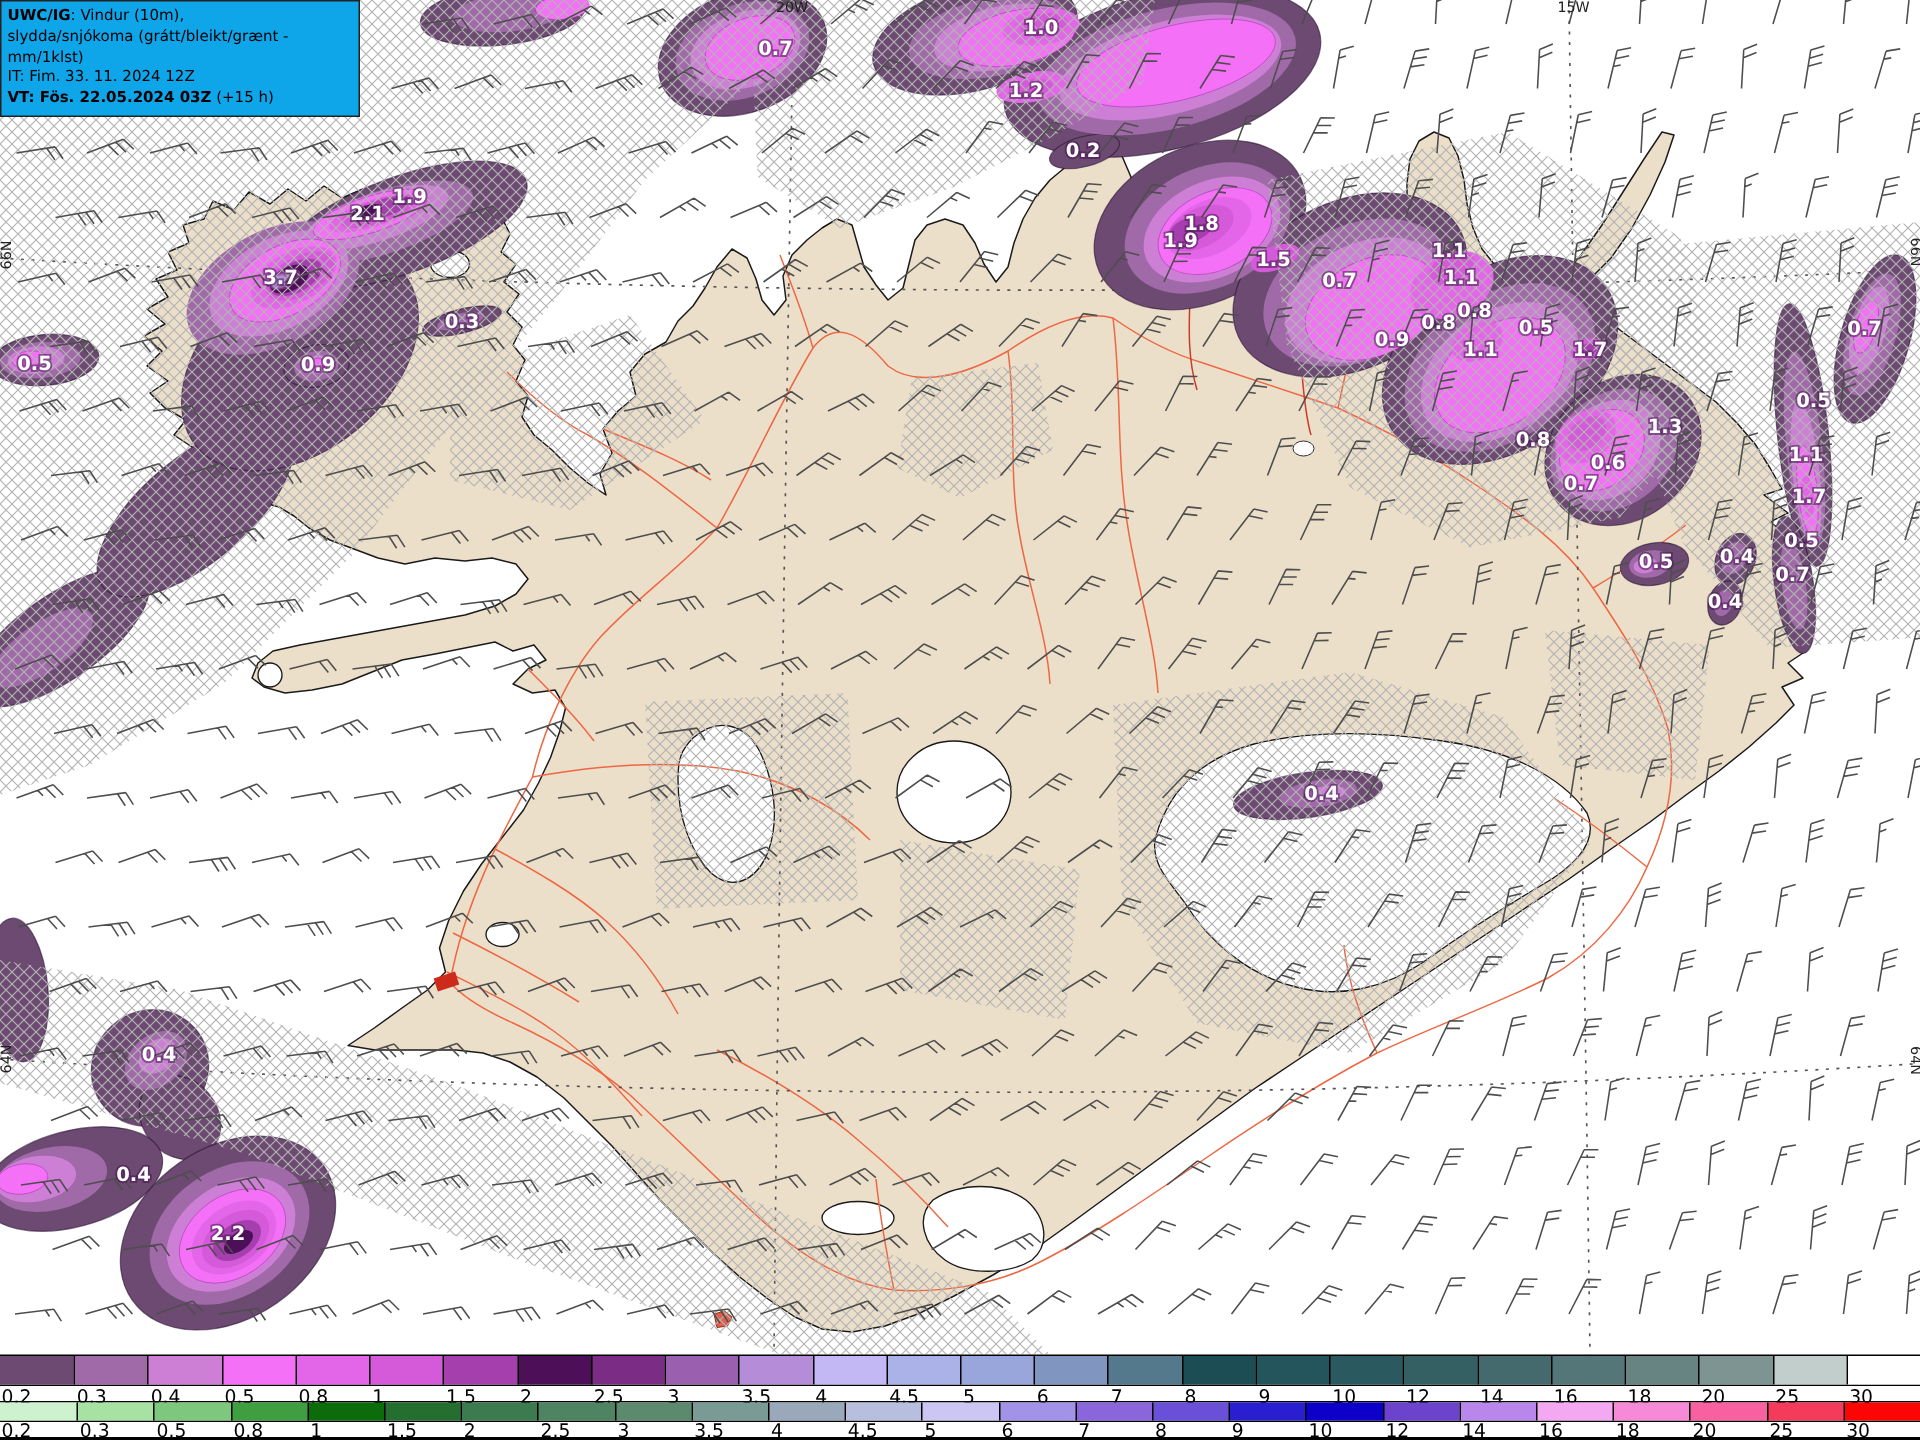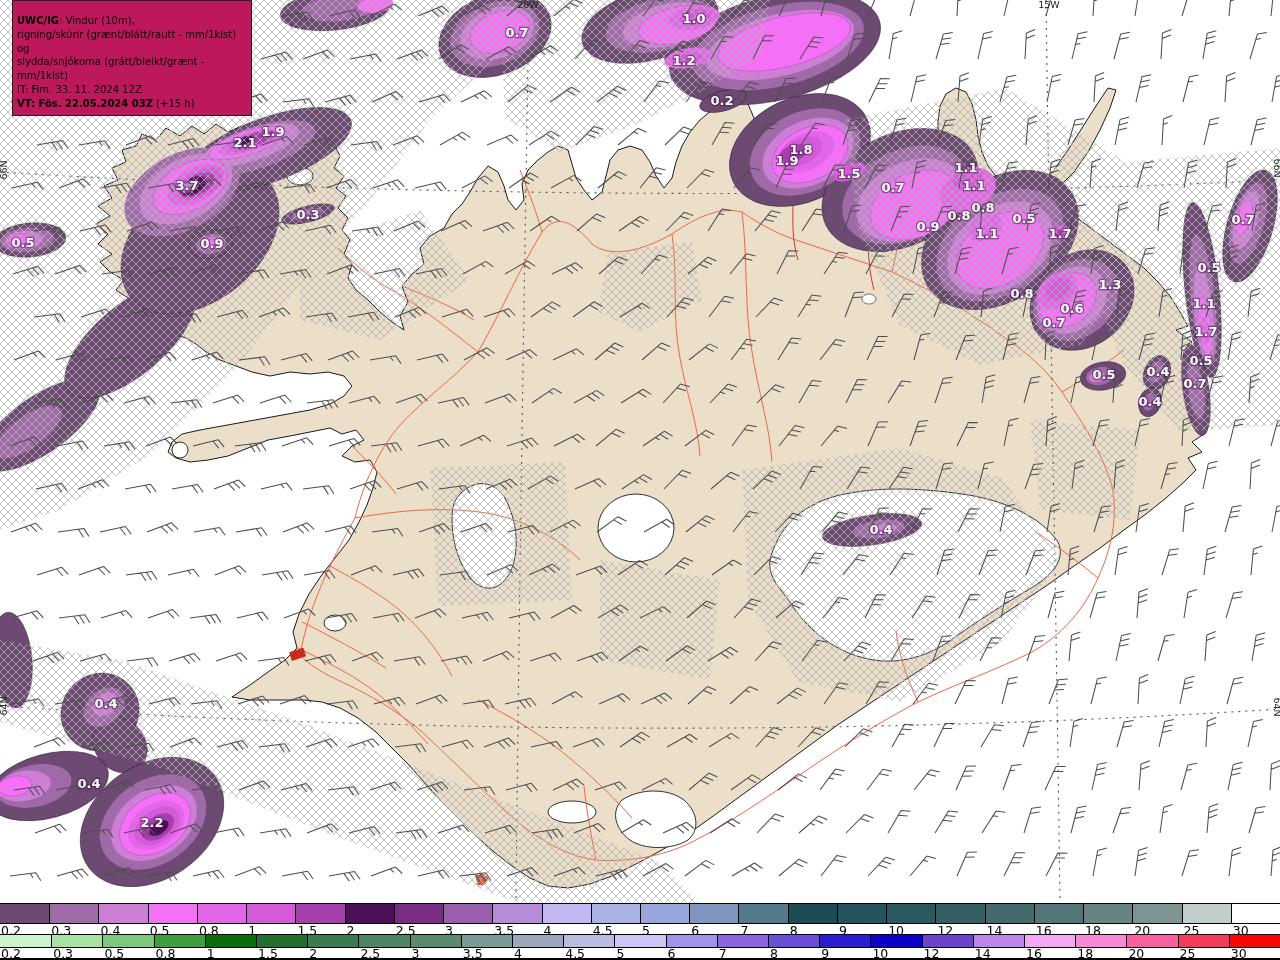--- a/index.html
+++ b/index.html
@@ -1,20 +1,20 @@
 <!DOCTYPE html>
 <html><head>
 <meta charset="utf-8">
 <style>
   html,body{margin:0;padding:0;background:#fff;}
   .stage{position:relative;width:1280px;height:960px;background:#fff;overflow:hidden;
          font-family:"DejaVu Sans","Liberation Sans",sans-serif;}
   #mapsvg{position:absolute;left:0;top:0;}
-  .titlebox{position:absolute;left:12px;top:0;width:231px;background:#be185d;border:1px solid #222;
-            padding:13px 3px 4px 4px;font-size:10px;line-height:13.8px;color:#000;z-index:30;}
+  .titlebox{position:absolute;left:0;top:0;width:231px;background:#0ea5e9;border:1px solid #222;
+            padding:3px 3px 4px 4px;font-size:10px;line-height:13.8px;color:#000;z-index:30;}
   .titlebox .b{font-weight:bold;}
   .cbar{position:absolute;left:0;width:1280px;border-top:1px solid #000;border-bottom:1px solid #000;
         box-sizing:border-box;z-index:20;}
   .cbar .cell{position:absolute;top:0;height:100%;box-sizing:border-box;border-left:1px solid #000;}
   .cbar .cell:first-child{border-left:none;}
   .cbl{position:absolute;left:0;width:1280px;z-index:20;}
   .cbl .cl{position:absolute;top:0;font-size:12.5px;color:#000;white-space:nowrap;}
   .botline{position:absolute;left:0;top:958px;width:1280px;height:2px;background:#000;z-index:21;}
 </style>
 </head>
@@ -298,21 +298,20 @@
         <text x="1049" y="8" text-anchor="middle" font-size="9.5" fill="#222">15W</text>
         <text x="7" y="170" text-anchor="middle" font-size="9.5" fill="#222" transform="rotate(-90 7 170)">66N</text>
         <text x="7" y="706" text-anchor="middle" font-size="9.5" fill="#222" transform="rotate(-90 7 706)">64N</text>
         <text x="1274" y="168" text-anchor="middle" font-size="9.5" fill="#222" transform="rotate(90 1274 168)">66N</text>
         <text x="1274" y="707" text-anchor="middle" font-size="9.5" fill="#222" transform="rotate(90 1274 707)">64N</text>
       </g>
   </svg>
 
   <div class="titlebox">
     <div><span class="b">UWC/IG</span><span>: Vindur (10m),</span></div>
-    <div>rigning/skúrir (grænt/blátt/rautt - mm/1klst) og</div>
     <div>slydda/snjókoma (grátt/bleikt/grænt - mm/1klst)</div>
     <div>IT: Fim. 33. 11. 2024 12Z</div>
     <div><span class="b">VT: Fös. 22.05.2024 03Z</span><span> (+15 h)</span></div>
   </div>
 
   <div class="cbar" id="cbar1" style="top:903px;height:21px">
       <div class="cell" style="left: 0px; width: 49.2308px; background: rgb(108, 74, 113);"></div>
       <div class="cell" style="left: 49.2308px; width: 49.2308px; background: rgb(160, 106, 168);"></div>
       <div class="cell" style="left: 98.4615px; width: 49.2308px; background: rgb(205, 127, 214);"></div>
       <div class="cell" style="left: 147.692px; width: 49.2308px; background: rgb(244, 112, 246);"></div>

